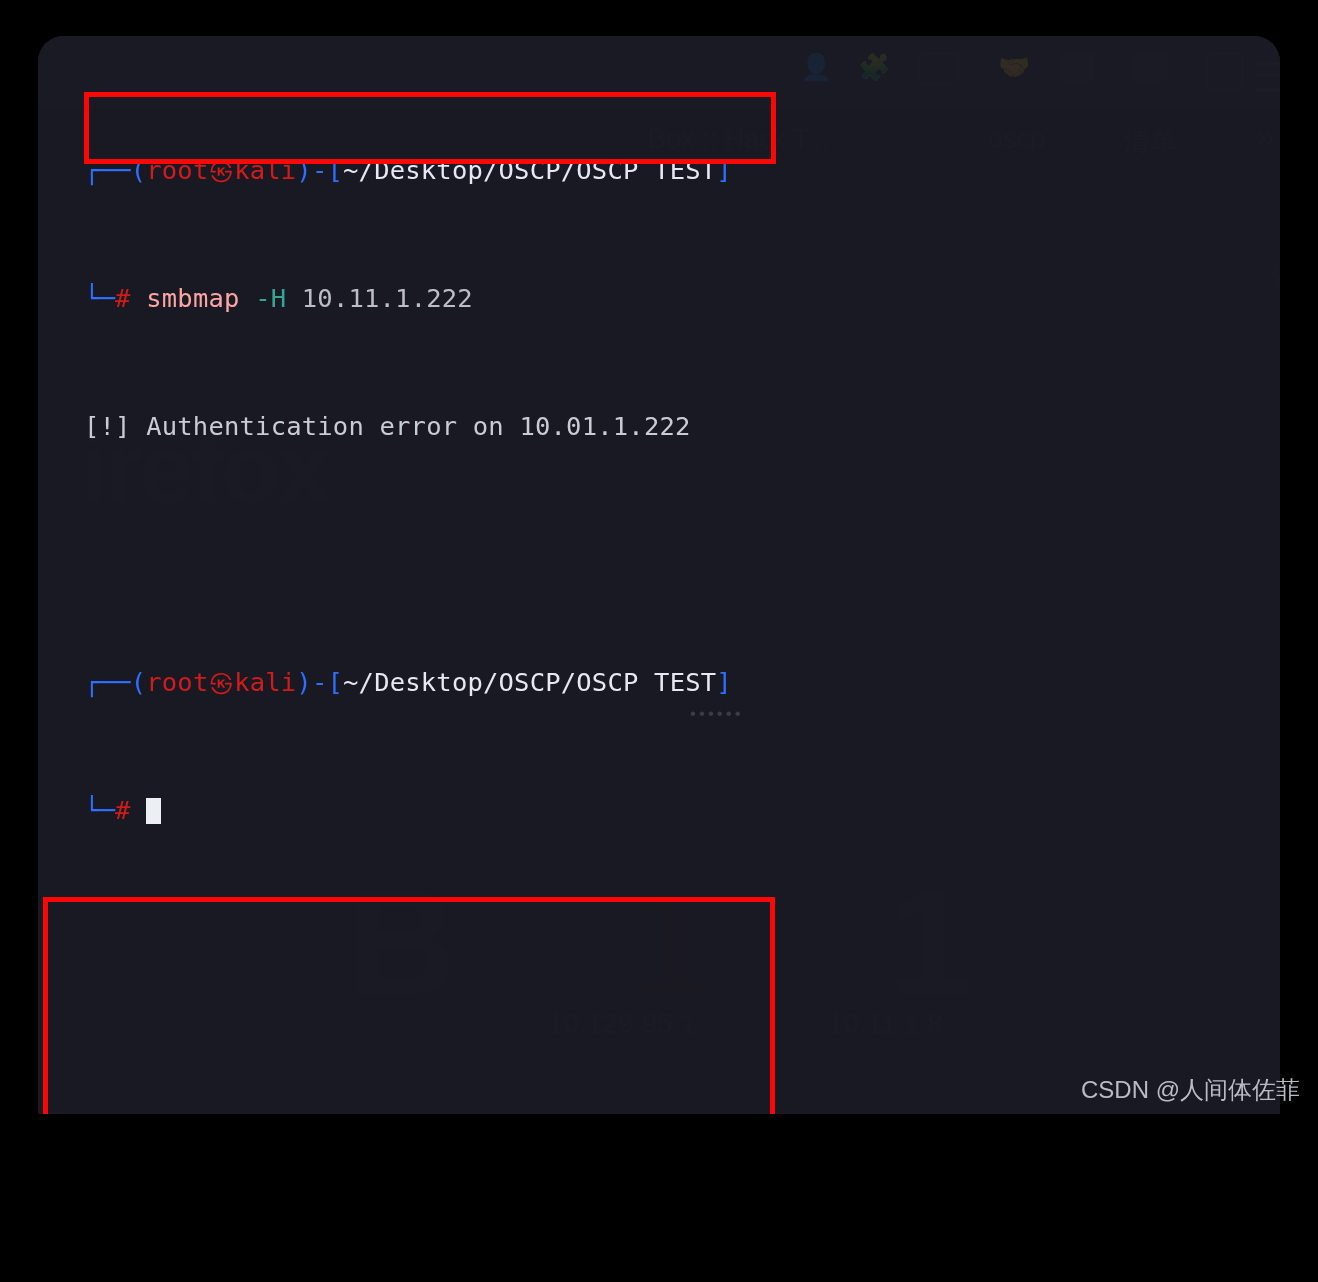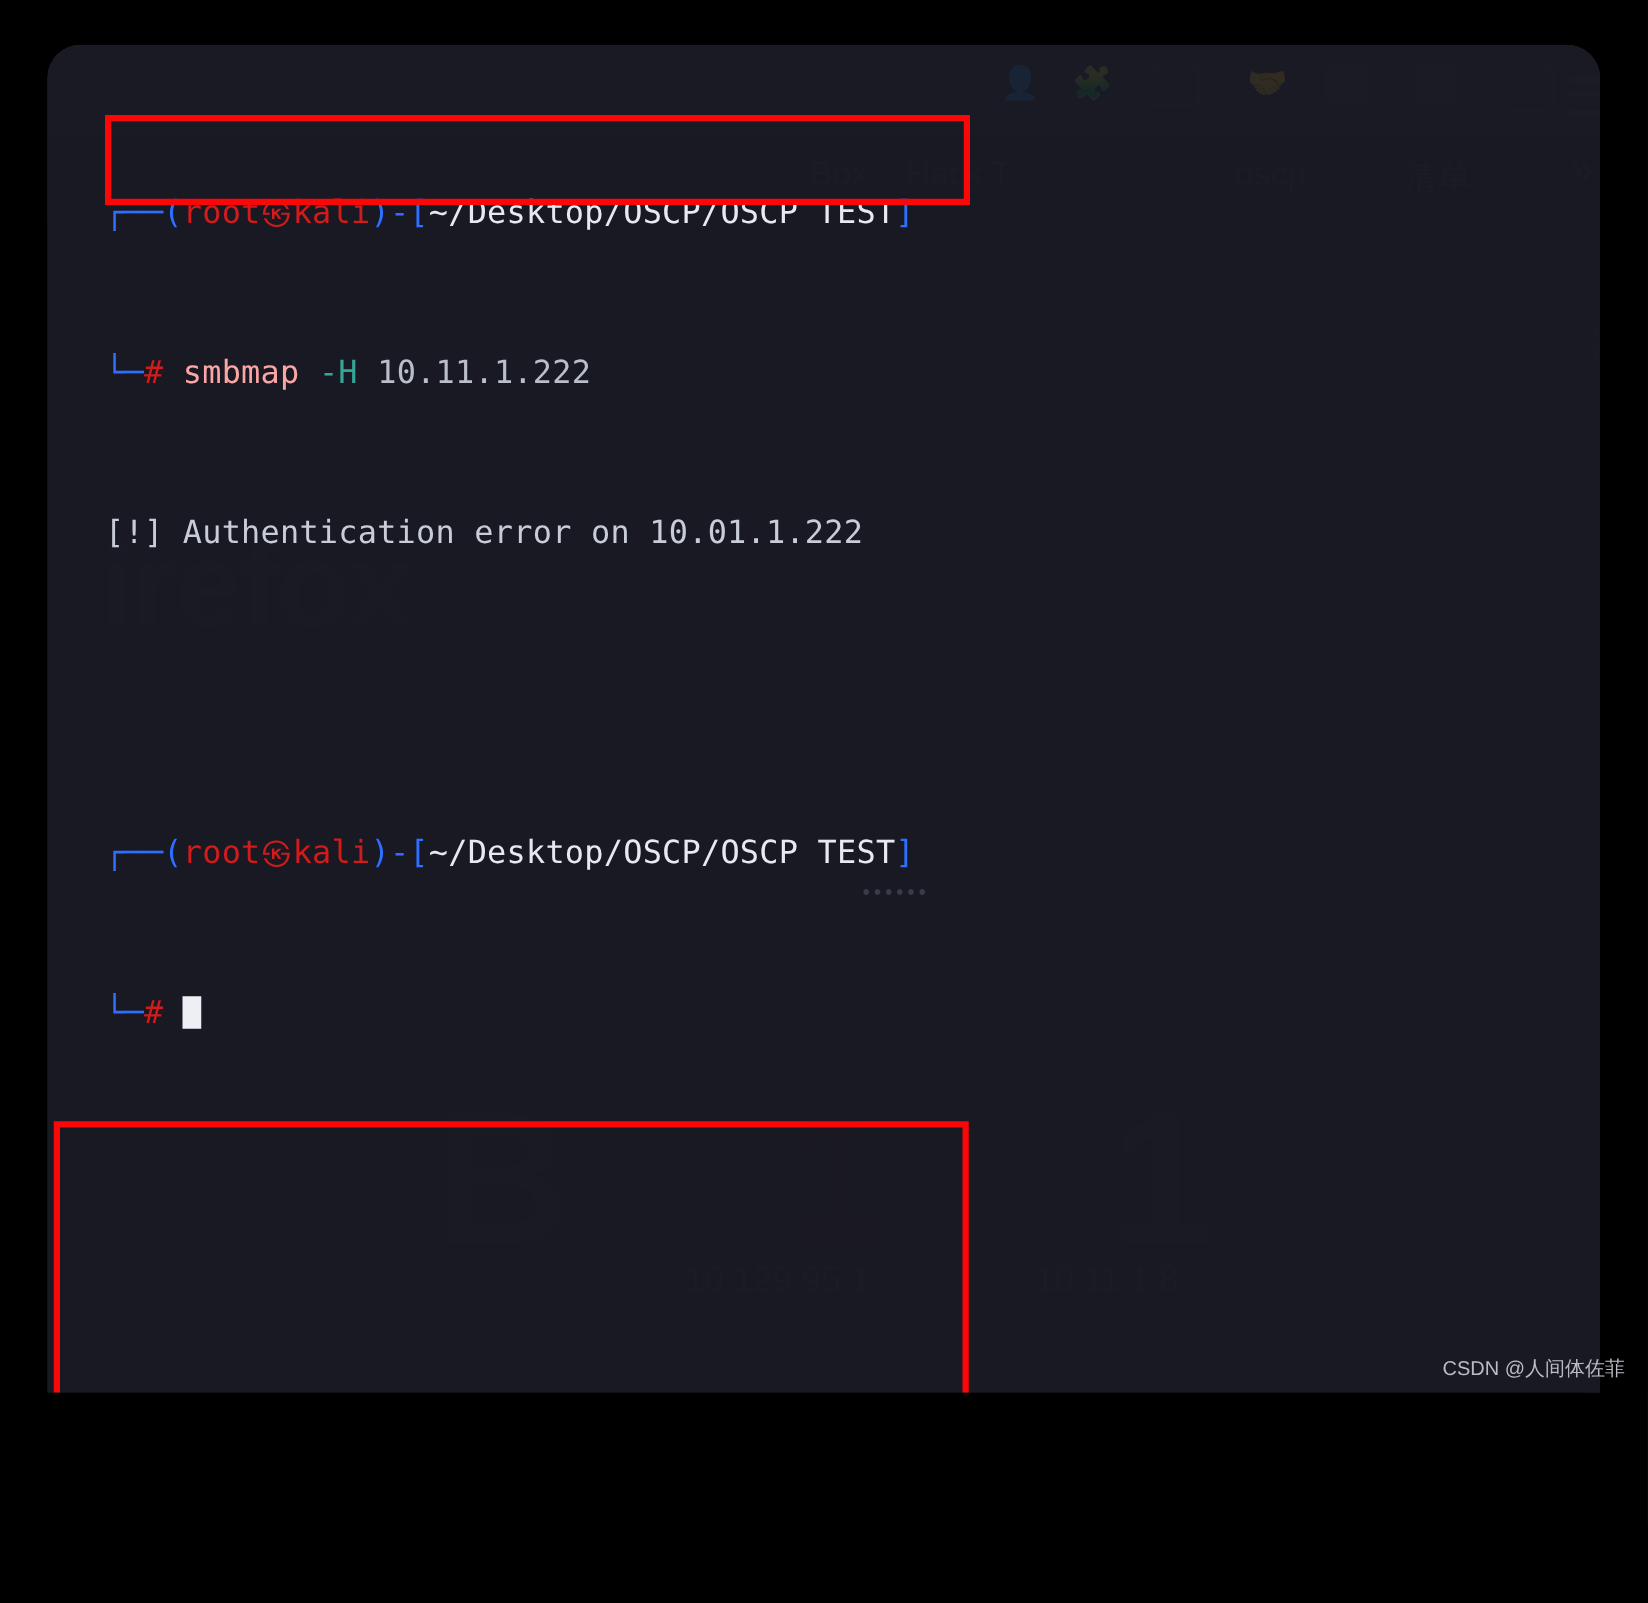--- a/index.html
+++ b/index.html
@@ -178,21 +178,21 @@
   }
   #redbox-1 { left: 84px;  top: 92px;  width: 692px; height: 72px; }
   #redbox-2 { left: 43px;  top: 897px; width: 732px; height: 277px; }
 
   
   #watermark {
     position: absolute;
     right: 18px;
     bottom: 8px;
     font-family: "Liberation Sans", sans-serif;
-    font-size: 16px;
+    font-size: 24px;
     color: #b9bcc2;
     white-space: nowrap;
   }
 </style>
 </head>
 <body>
 
 <div id="screen">
 
   <div id="bg-layer">

